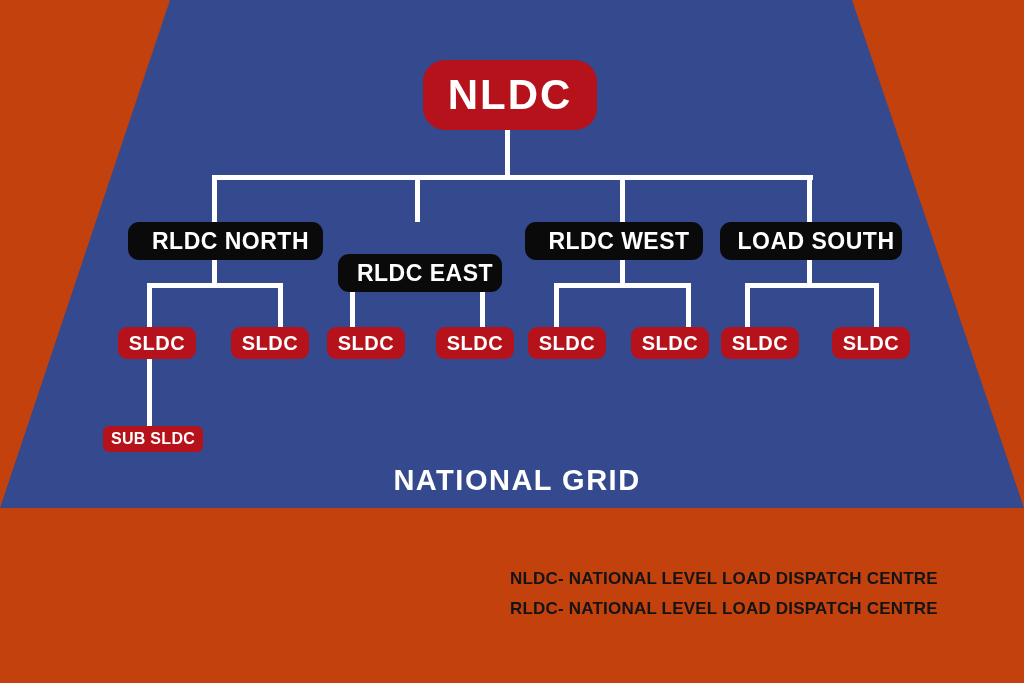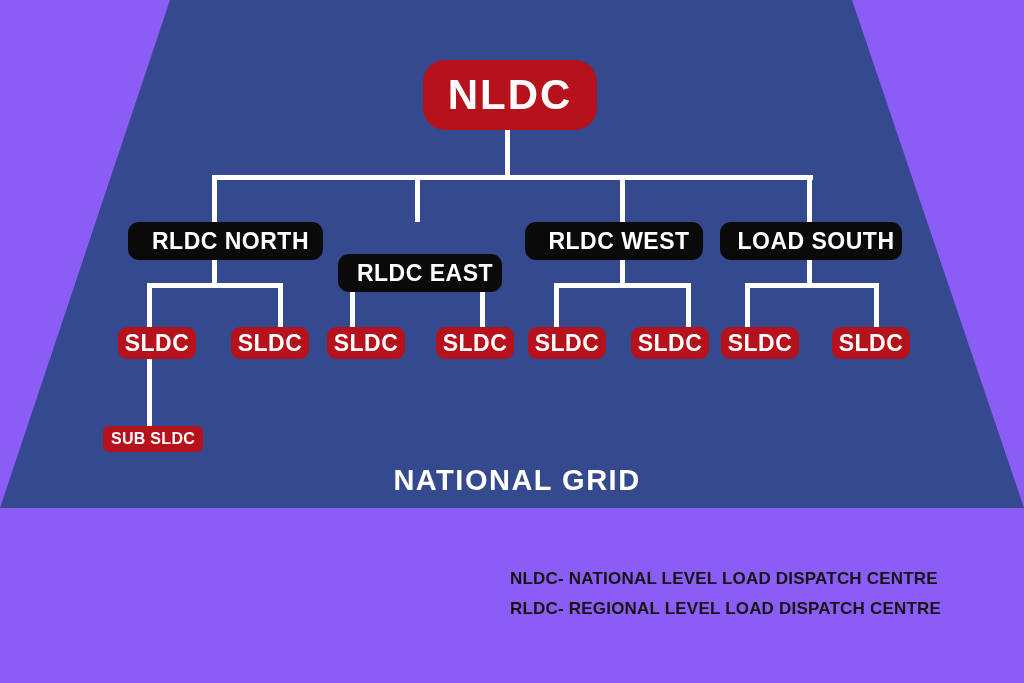--- a/index.html
+++ b/index.html
@@ -1,20 +1,20 @@
 <!DOCTYPE html>
 <html><head>
 <meta charset="utf-8">
 <style>
   html, body { margin: 0; padding: 0; background: #ffffff; }
   .canvas {
     position: relative;
     width: 1024px;
     height: 683px;
-    background: #8b5cf6;
+    background: #c2410c;
     overflow: hidden;
     font-family: "Liberation Sans", "DejaVu Sans", sans-serif;
   }
   .trapezoid {
     position: absolute;
     left: 0; top: 0;
     width: 1024px; height: 508px;
     background: #35498f;
     clip-path: polygon(170px 0, 852px 0, 1024px 508px, 0px 508px);
   }
@@ -27,21 +27,21 @@
     display: flex;
     align-items: center;
     justify-content: center;
     white-space: nowrap;
     letter-spacing: 0.5px;
   }
   .node-red   { background: #b5121b; }
   .node-black { background: #0a0a0a; padding-left: 10px; }
   .nldc  { border-radius: 22px; font-size: 42px; letter-spacing: 2px; }
   .rldc  { border-radius: 11px; font-size: 23px; }
-  .sldc  { border-radius: 9px;  font-size: 23px; }
+  .sldc  { border-radius: 9px;  font-size: 20px; }
   .subsldc { border-radius: 6px; font-size: 16px; letter-spacing: 0.3px; }
   .caption {
     position: absolute;
     color: #ffffff;
     font-weight: bold;
     font-size: 29px;
     letter-spacing: 1.5px;
     text-align: center;
     white-space: nowrap;
   }
@@ -107,16 +107,16 @@
   <div class="node node-red sldc" style="left:631px; top:327px; width:78px; height:32px;">SLDC</div>
   <div class="node node-red sldc" style="left:721px; top:327px; width:78px; height:32px;">SLDC</div>
   <div class="node node-red sldc" style="left:832px; top:327px; width:78px; height:32px;">SLDC</div>
 
   <div class="node node-red subsldc" style="left:103px; top:426px; width:100px; height:26px;">SUB SLDC</div>
 
   <div class="caption" style="left:312px; top:464px; width:410px;">NATIONAL GRID</div>
 
   <div class="legend">
     <div class="legend-line">NLDC- NATIONAL LEVEL LOAD DISPATCH CENTRE</div>
-    <div class="legend-line">RLDC- REGIONAL LEVEL LOAD DISPATCH CENTRE</div>
+    <div class="legend-line">RLDC- NATIONAL LEVEL LOAD DISPATCH CENTRE</div>
   </div>
 
 </div>
 
 </body></html>

